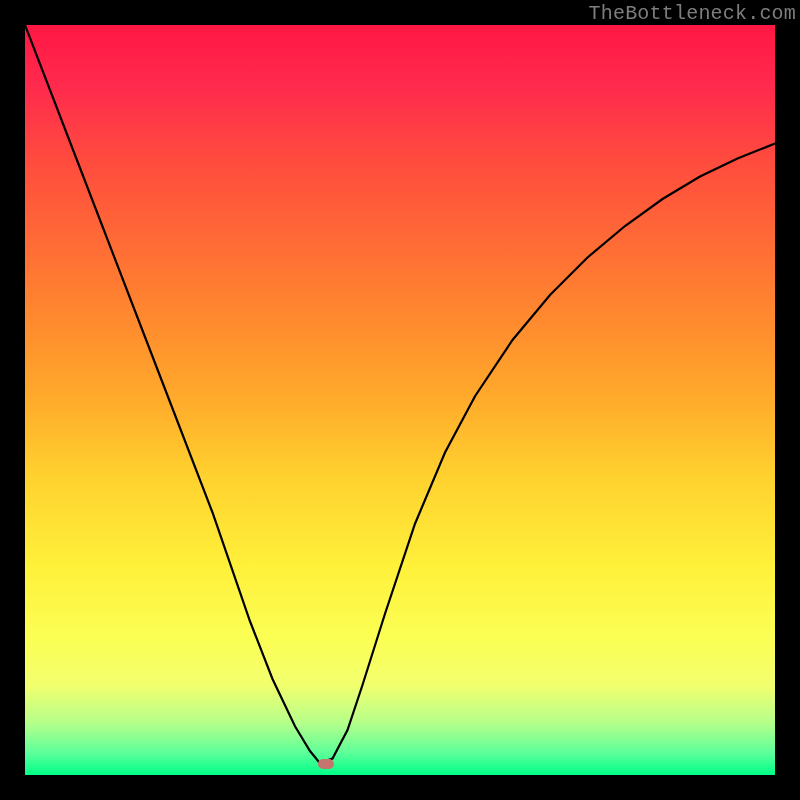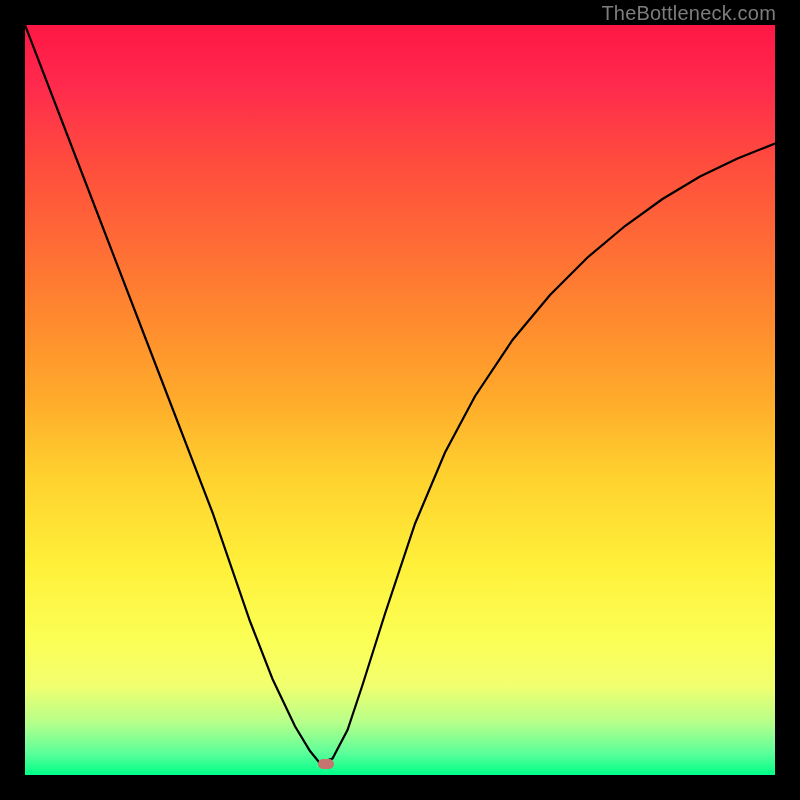--- a/index.html
+++ b/index.html
@@ -55,22 +55,22 @@
     position: absolute;
     width: 16px;
     height: 10px;
     border-radius: 5px;
     background: #c6746f;
     transform: translate(-50%, -50%);
   }
   .watermark {
     position: absolute;
     top: 2px;
-    right: 24px;
-    font-family: Liberation Sans, sans-serif;
+    right: 4px;
+    font-family: Liberation Mono, monospace;
     font-size: 20px;
     color: #7d7d7d;
     letter-spacing: 0.2px;
   }
 </style>
 </head>
 <body>
 
 <div class="frame">
   <div class="plot-area">

